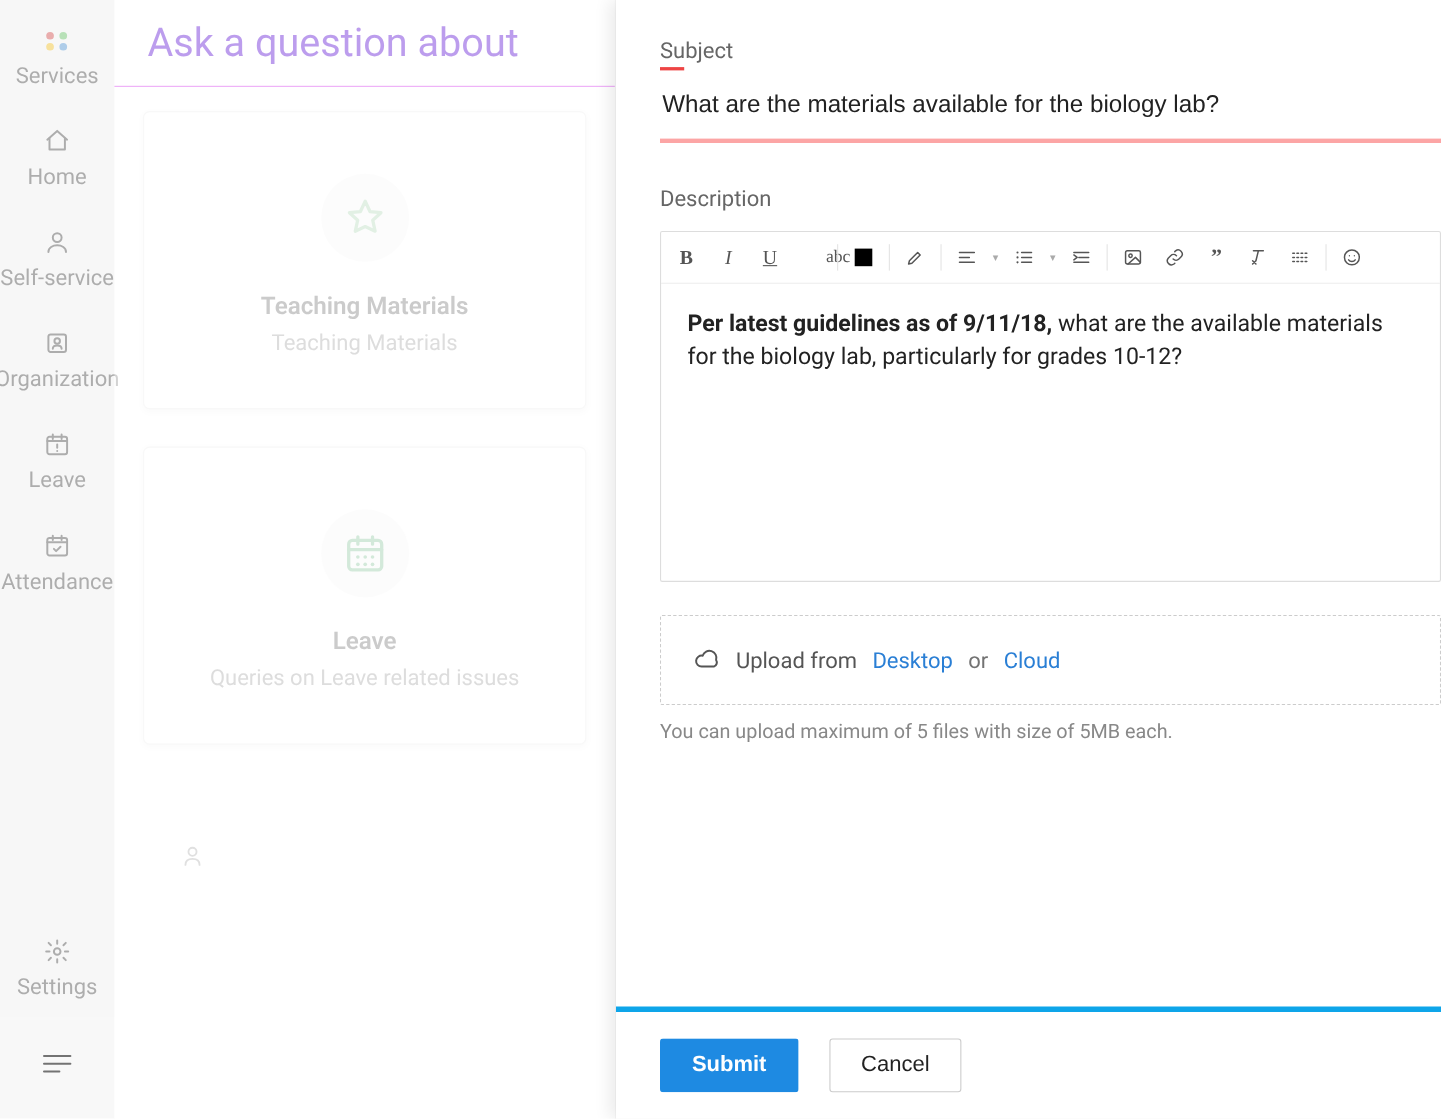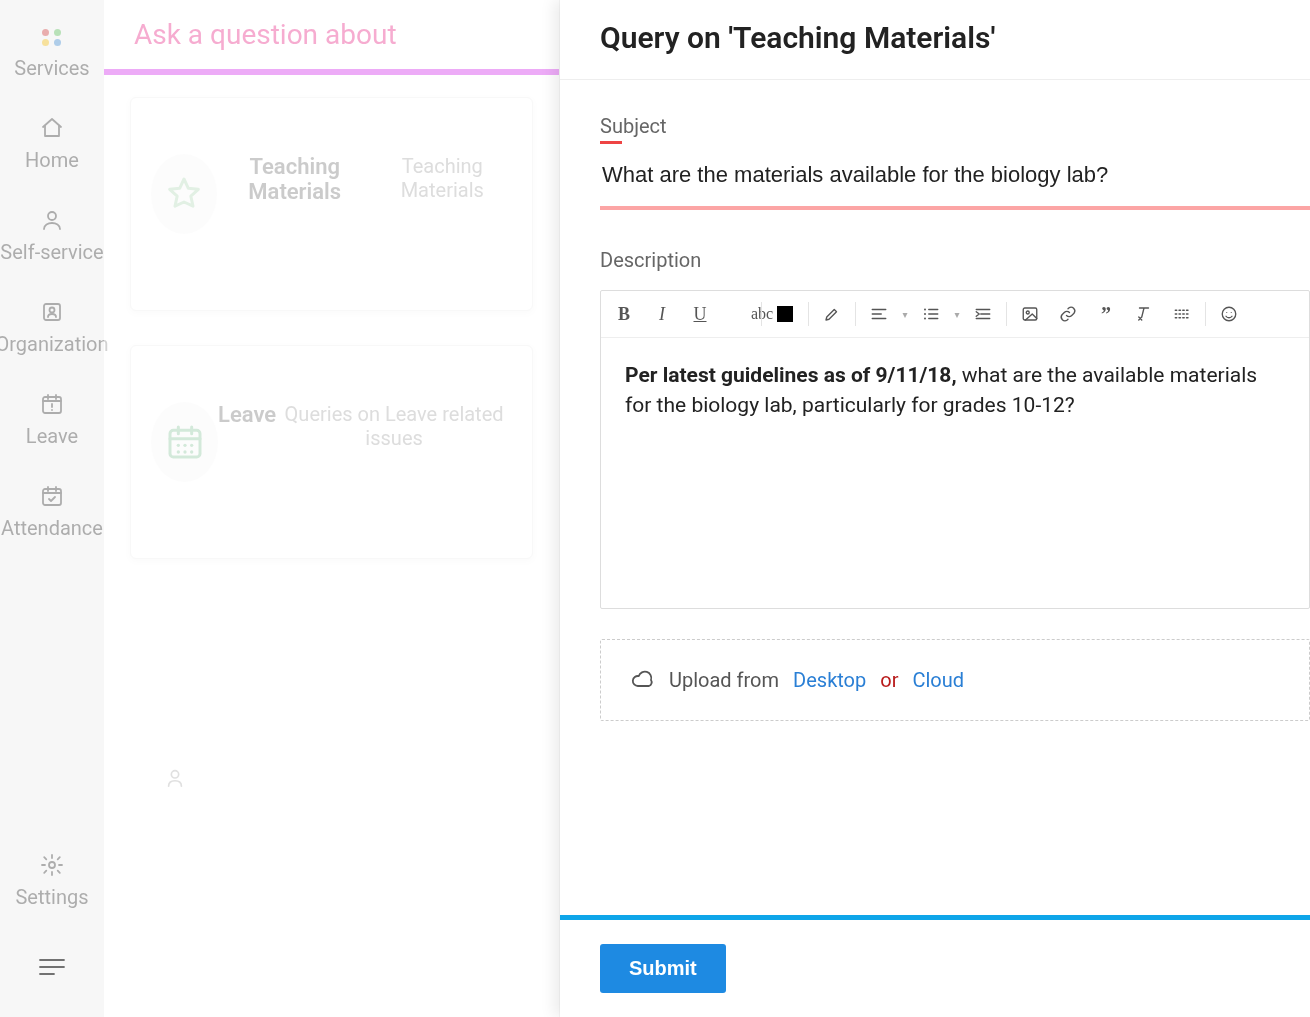--- a/index.html
+++ b/index.html
@@ -25,26 +25,26 @@
   .nav-logo-dots .d4{ left:16px; top:10px; background:#6ea5d8;}
   .nav-bottom { margin-top: auto; width:100%; }
   .nav-hamburger { width:100%; display:flex; justify-content:center; padding:28px 0 40px; }
   .nav-hamburger svg { width:28px; height:20px; }
 
   
   .mid {
     flex: 0 0 456px; background:#fff; opacity:.45; border-right:1px solid #eee;
     display:flex; flex-direction:column; position:relative;
   }
-  .mid-header { padding: 18px 0 18px 30px; font-size: 28px; color:#ec4899; border-bottom:6px solid #d946ef;}
+  .mid-header { padding: 18px 0 18px 30px; font-size: 36px; color:#6d28d9; border-bottom:1px solid #d946ef;}
   .mid-cards { flex:1; overflow-y:auto; padding: 22px 26px; }
   .card {
     background:#fff; border:1px solid #f0f0f0; border-radius:6px;
     box-shadow: 0 2px 6px rgba(0,0,0,.04);
-    display:flex; flex-direction:row; align-items:flex-start;
+    display:flex; flex-direction:column; align-items:center;
     padding: 56px 20px 48px; margin-bottom: 34px; text-align:center;
   }
   .card-icon { width:80px; height:80px; border-radius:50%; background:#fafafa;
     display:flex; align-items:center; justify-content:center; margin-bottom:28px; }
   .card-title { font-size:22px; font-weight:600; color:#8d8d8d; margin-bottom:8px;}
   .card-sub { font-size:20px; color:#b4b4b4; }
   .mid-footer-ico { position:absolute; left:60px; bottom:224px; color:#bbb; }
 
   
   .panel {
@@ -67,21 +67,21 @@
   .tb-btn { width:38px; height:34px; display:flex; align-items:center; justify-content:center;
     color:#555; cursor:pointer; font-family: Georgia, serif; font-size:18px; border-radius:3px;}
   .tb-sep { width:1px; height:24px; background:#e4e4e4; margin:0 4px; }
   .tb-swatch { width:16px; height:16px; background:#000; }
   .tb-drop { width:14px; display:flex; align-items:center; justify-content:center; color:#aaa; font-size:10px;}
   .editor-area { min-height: 270px; padding: 22px 24px; font-size:21px; color:#222; line-height:1.45; outline:none;}
   .editor-area b { font-weight:700; }
 
   .upload-box { border:1px dashed #ccc; border-radius:2px; padding: 28px 30px; display:flex; align-items:center; gap:14px; font-size:20px; color:#555;}
   .upload-box a { color:#2a7fd5; text-decoration:none; cursor:pointer; }
-  .upload-box .or { color:#b91c1c; }
+  .upload-box .or { color:#737373; }
   .upload-hint { font-size:18px; color:#888; margin-top:14px; }
 
   .panel-foot { border-top:5px solid #0ea5e9; padding: 24px 0 24px 40px; display:flex; gap:28px; }
   .btn { font-size:20px; padding: 12px 28px; border-radius:3px; cursor:pointer; border:1px solid transparent;}
   .btn-primary { background:#1e8ae2; color:#fff; font-weight:600; }
   .btn-secondary { background:#fff; color:#222; border-color:#ccc; }
 
   
   svg { stroke: currentColor; fill:none; stroke-width:1.8; stroke-linecap:round; stroke-linejoin:round; }
 </style>
@@ -204,23 +204,20 @@
   </div>
   <div class="mid-footer-ico">
     <svg viewBox="0 0 24 24" width="22" height="22">
         <circle cx="12" cy="8" r="4"></circle>
         <path d="M5 21c0-4 3-6 7-6s7 2 7 6"></path>
       </svg>
   </div>
 </section>
 
 <section class="panel">
-  <div class="panel-head">
-    <h1>Query on 'Teaching Materials'</h1>
-  </div>
 
   <div class="panel-body">
 
     <label class="field-label req">Subject</label>
     <input class="subject-input" type="text" value="What are the materials available for the biology lab?" style="">
 
     <label class="field-label">Description</label>
 
     <div class="editor-wrap">
       <div class="toolbar">
@@ -311,19 +308,21 @@
 
     <div class="upload-box">
       <svg viewBox="0 0 24 24" width="24" height="24">
           <path d="M7 18a5 5 0 1 1 .8-9.9A6 6 0 0 1 20 12a4 4 0 0 1-2 6H7z"></path>
         </svg>
       <span>Upload from</span>
       <a>Desktop</a>
       <span class="or">or</span>
       <a>Cloud</a>
     </div>
+    <div class="upload-hint">You can upload maximum of 5 files with size of 5MB each.</div>
 
   </div>
 
   <div class="panel-foot">
     <button class="btn btn-primary">Submit</button>
+    <button class="btn btn-secondary">Cancel</button>
   </div>
 </section>
 
 </body></html>

